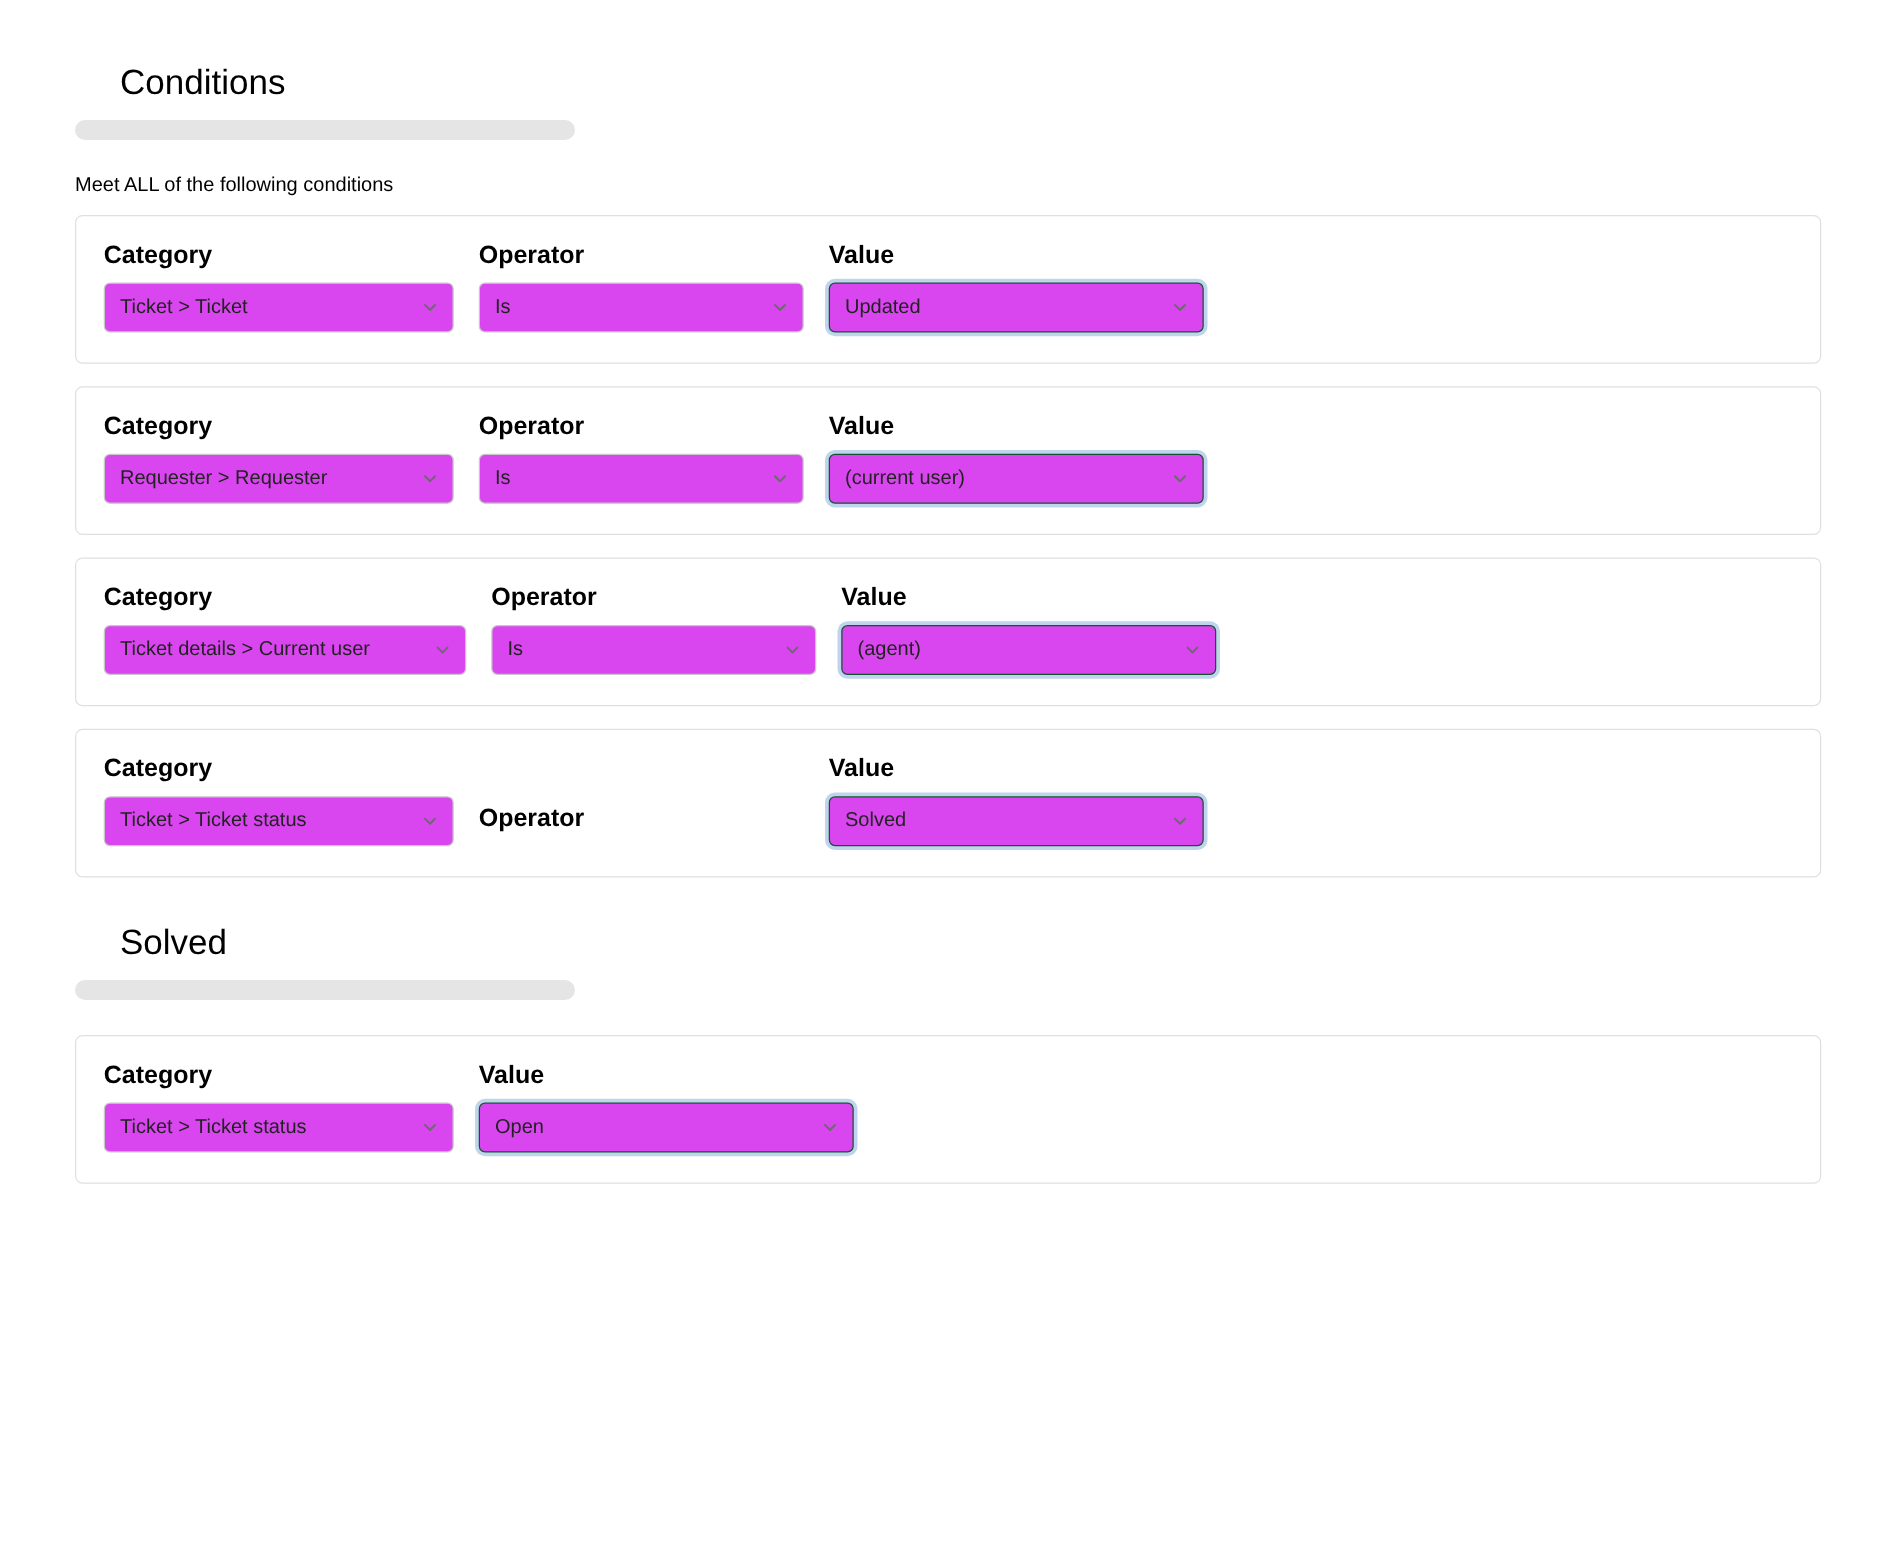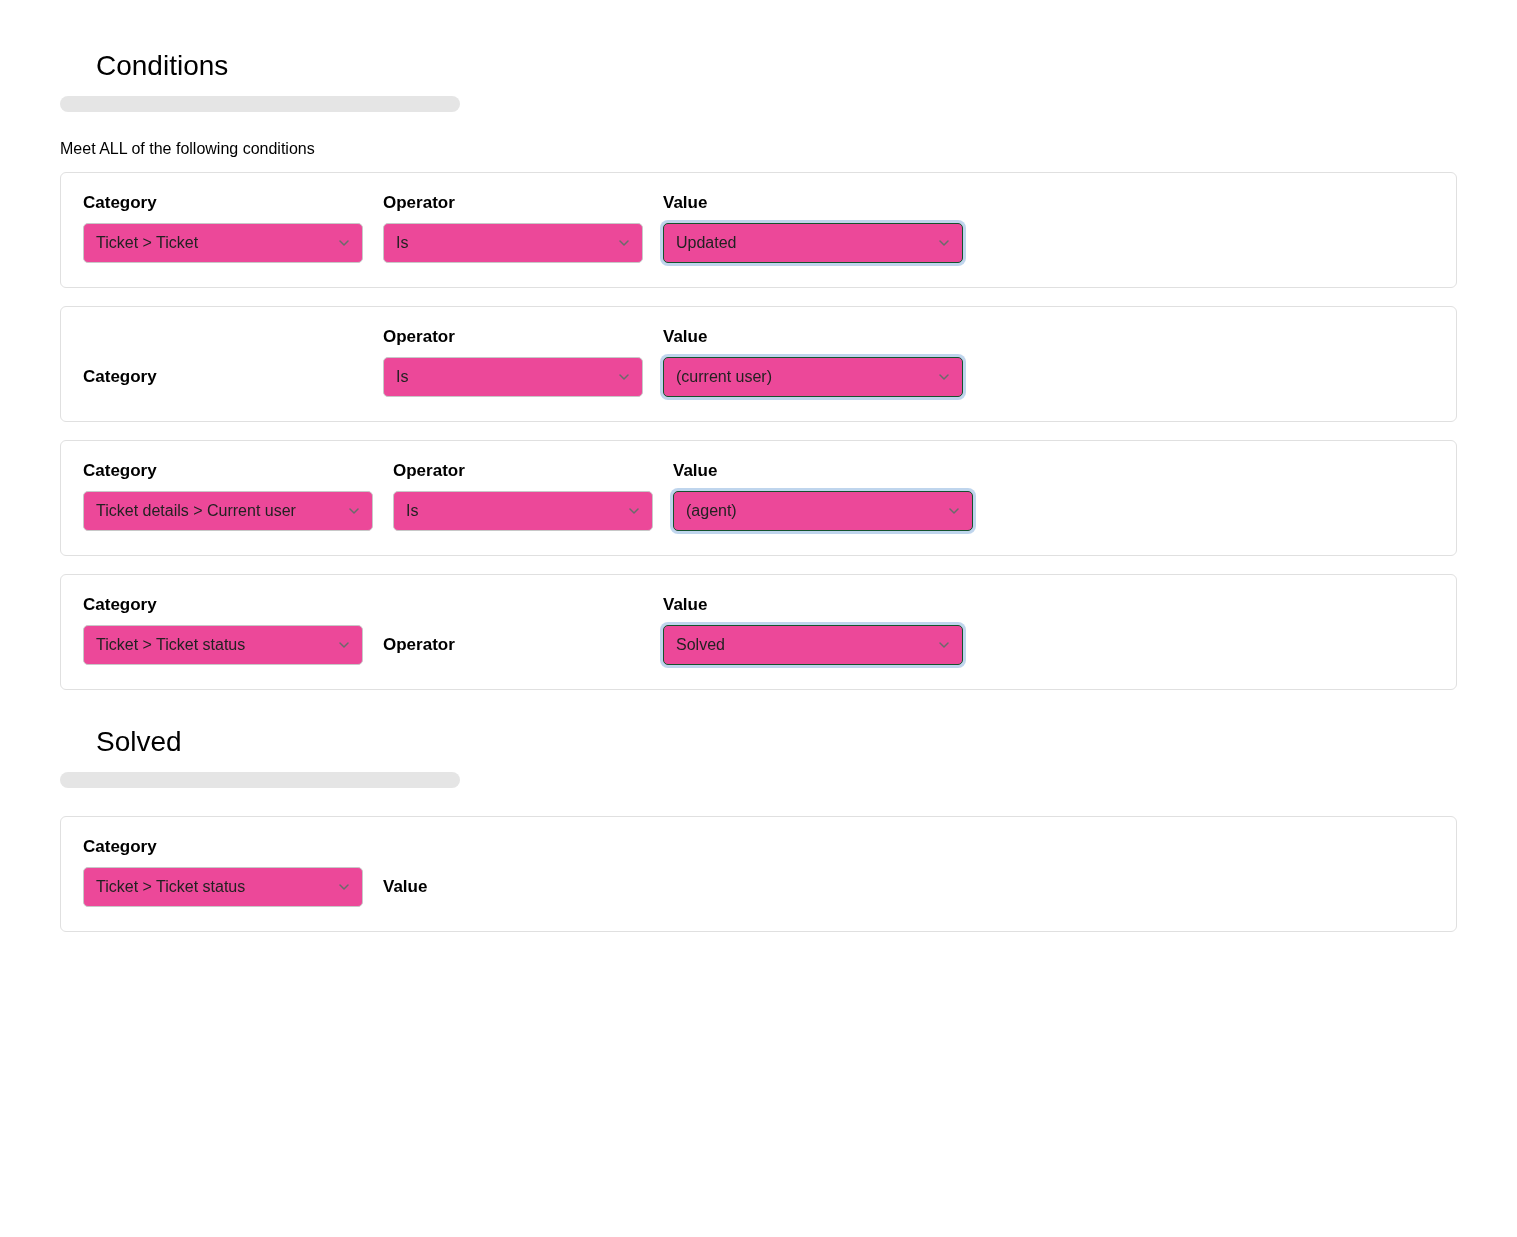--- a/index.html
+++ b/index.html
@@ -44,35 +44,35 @@
   .field-group {
     display: flex;
     flex-direction: column;
   }
   .field-group.category { width: 280px; }
   .field-group.category-wide { width: 290px; }
   .field-group.operator { width: 260px; }
   .field-group.value { width: 300px; }
   .field-group.value-wide { width: 300px; }
   .field-label {
-    font-size: 17px;
+    font-size: 20px;
     font-weight: 700;
     margin-bottom: 10px;
     color: #000;
   }
   .select {
     position: relative;
     border: 1px solid #c8c8c8;
     border-radius: 5px;
     height: 40px;
     display: flex;
     align-items: center;
     padding: 0 36px 0 12px;
     font-size: 16px;
-    background: #ec4899;
+    background: #d946ef;
     color: #222;
     cursor: pointer;
   }
   .select.focused {
     border: 1px solid #14532d;
     box-shadow: 0 0 0 3px rgba(71,136,203,0.35);
   }
   .select .chevron {
     position: absolute;
     right: 12px;
@@ -126,20 +126,28 @@
             </span>
         </div>
       </div>
     </div>
   </div>
 
   <div class="rule-card">
     <div class="field-row">
       <div class="field-group category">
         <div class="field-label">Category</div>
+        <div class="select">
+          <span>Requester &gt; Requester</span>
+          <span class="chevron">
+              <svg width="12" height="12" viewBox="0 0 12 12">
+                <path d="M2 4 L6 8 L10 4" fill="none" stroke="#6b6b6b" stroke-width="1.5" stroke-linecap="round" stroke-linejoin="round"></path>
+              </svg>
+            </span>
+        </div>
       </div>
       <div class="field-group operator">
         <div class="field-label">Operator</div>
         <div class="select">
           <span>Is</span>
           <span class="chevron">
               <svg width="12" height="12" viewBox="0 0 12 12">
                 <path d="M2 4 L6 8 L10 4" fill="none" stroke="#6b6b6b" stroke-width="1.5" stroke-linecap="round" stroke-linejoin="round"></path>
               </svg>
             </span>
@@ -240,16 +248,24 @@
           <span>Ticket &gt; Ticket status</span>
           <span class="chevron">
               <svg width="12" height="12" viewBox="0 0 12 12">
                 <path d="M2 4 L6 8 L10 4" fill="none" stroke="#6b6b6b" stroke-width="1.5" stroke-linecap="round" stroke-linejoin="round"></path>
               </svg>
             </span>
         </div>
       </div>
       <div class="field-group value-wide">
         <div class="field-label">Value</div>
+        <div class="select focused">
+          <span>Open</span>
+          <span class="chevron">
+              <svg width="12" height="12" viewBox="0 0 12 12">
+                <path d="M2 4 L6 8 L10 4" fill="none" stroke="#6b6b6b" stroke-width="1.5" stroke-linecap="round" stroke-linejoin="round"></path>
+              </svg>
+            </span>
+        </div>
       </div>
     </div>
   </div>
 </section>
 
 </body></html>

